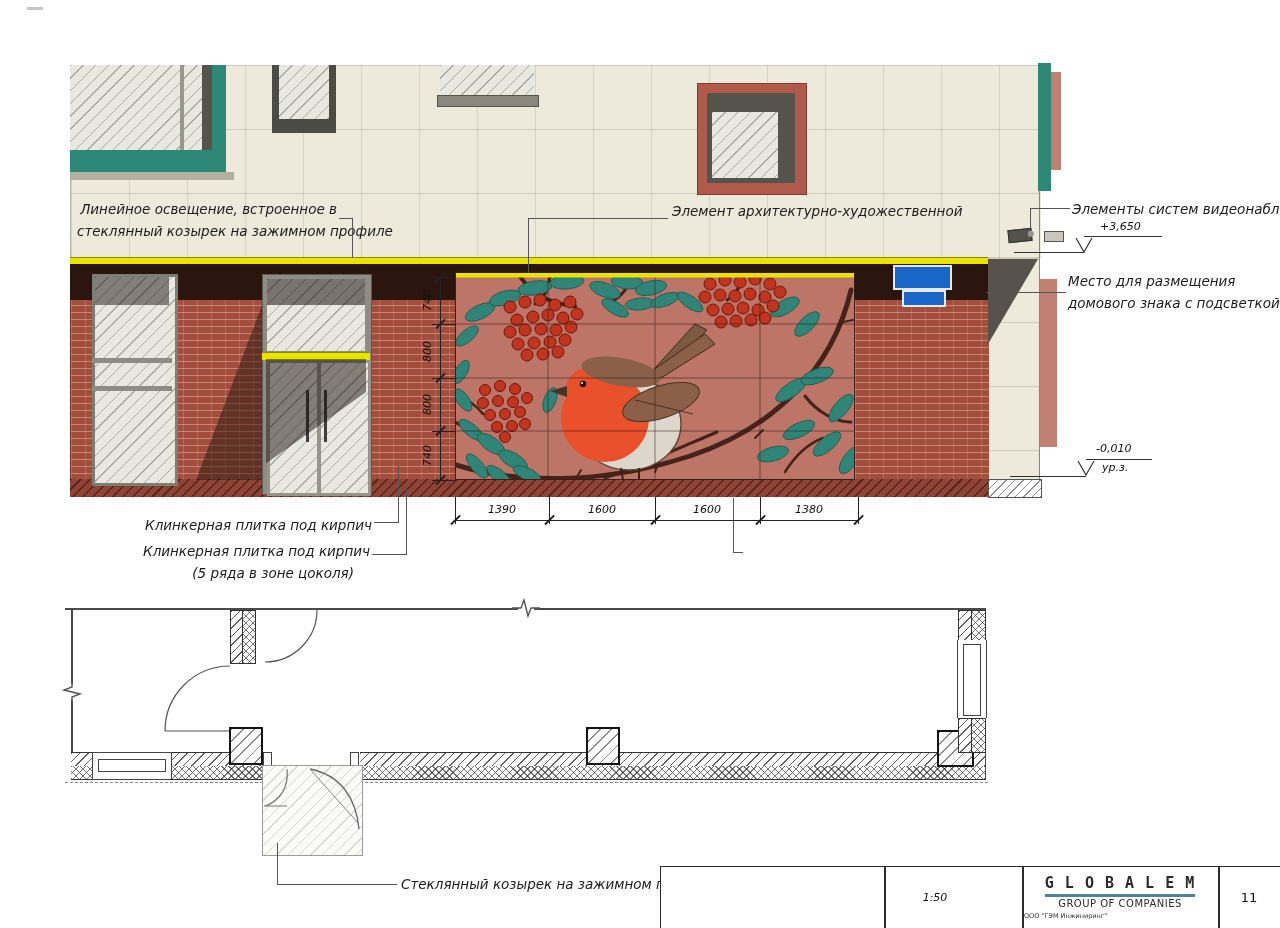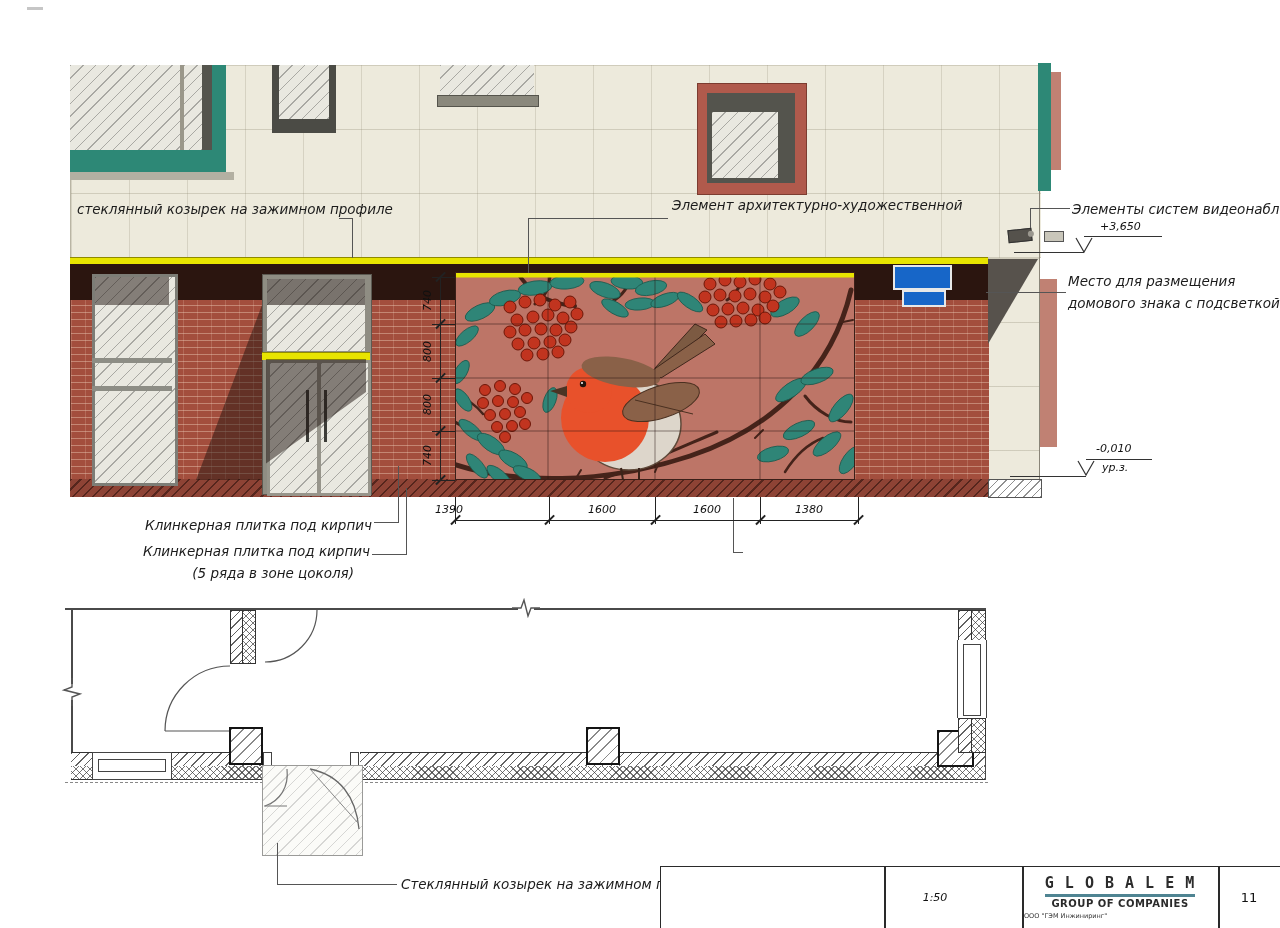--- a/index.html
+++ b/index.html
@@ -248,26 +248,27 @@
   <div class="abs" style="left:1040px;top:279px;width:17px;height:168px;background:var(--salmon)"></div>
   <div class="abs" style="left:893px;top:265px;width:55px;height:21px;background:var(--sign_blue);border:2px solid #e8e8e8"></div>
   <div class="abs" style="left:902px;top:290px;width:40px;height:13px;background:var(--sign_blue);border:2px solid #e8e8e8"></div>
 
   <div class="abs" style="left:1008px;top:229px;width:22px;height:11px;background:#55524c;border:1px solid #333;transform:rotate(-6deg)">
     <div style="position:absolute;right:-3px;top:2px;width:6px;height:6px;border-radius:50%;background:#9a978e"></div>
   </div>
   <div class="abs" style="left:1044px;top:231px;width:18px;height:9px;background:#c9c6ba;border:1px solid #555"></div>
 
   <div class="lbl" style="left:77px;top:198px;width:260px;text-align:right">
+    <div>Линейное освещение, встроенное в</div>
     <div>стеклянный козырек на зажимном профиле</div>
   </div>
   <div class="hl ld" style="left:339px;top:218px;width:14px;height:1px"></div>
   <div class="vl ld" style="left:352px;top:218px;height:40px;width:1px"></div>
 
-  <div class="lbl" style="left:672px;top:194px">
+  <div class="lbl" style="left:672px;top:200px">
     <div>Элемент архитектурно-художественной</div>
   </div>
   <div class="hl ld" style="left:528px;top:218px;width:140px;height:1px"></div>
   <div class="vl ld" style="left:528px;top:218px;height:55px;width:1px"></div>
 
   <div class="lbl" style="left:1072px;top:198px">Элементы систем видеонаблюдения</div>
   <div class="hl ld" style="left:1030px;top:208px;width:40px;height:1px"></div>
   <div class="vl ld" style="left:1030px;top:208px;height:20px;width:1px"></div>
 
   <div class="lbl" style="left:1068px;top:270px">
@@ -309,21 +310,21 @@
   <div class="vl" style="left:455px;top:497px;height:27px;width:1px;background:#222"></div>
   <div class="vl" style="left:549px;top:497px;height:27px;width:1px;background:#222"></div>
   <div class="vl" style="left:655px;top:497px;height:27px;width:1px;background:#222"></div>
   <div class="vl" style="left:760px;top:497px;height:27px;width:1px;background:#222"></div>
   <div class="vl" style="left:858px;top:497px;height:27px;width:1px;background:#222"></div>
   <div class="tick" style="left:449px;top:519px"></div>
   <div class="tick" style="left:543px;top:519px"></div>
   <div class="tick" style="left:649px;top:519px"></div>
   <div class="tick" style="left:754px;top:519px"></div>
   <div class="tick" style="left:852px;top:519px"></div>
-  <div class="dim" style="left:435px;top:503px;width:90px;">1390</div>
+  <div class="dim" style="left:457px;top:503px;width:90px;text-align:center">1390</div>
   <div class="dim" style="left:557px;top:503px;width:90px;text-align:center">1600</div>
   <div class="dim" style="left:662px;top:503px;width:90px;text-align:center">1600</div>
   <div class="dim" style="left:764px;top:503px;width:90px;text-align:center">1380</div>
 
   <div class="vl" style="left:440px;top:277px;height:203px;width:1px;background:#222"></div>
   <div class="hl" style="left:432px;top:277px;width:23px;height:1px;background:#222"></div>
   <div class="hl" style="left:432px;top:324px;width:23px;height:1px;background:#222"></div>
   <div class="hl" style="left:432px;top:378px;width:23px;height:1px;background:#222"></div>
   <div class="hl" style="left:432px;top:431px;width:23px;height:1px;background:#222"></div>
   <div class="hl" style="left:432px;top:480px;width:23px;height:1px;background:#222"></div>
@@ -401,18 +402,18 @@
 
   <div class="abs" style="left:660px;top:866px;width:619px;height:62px;border:1.6px solid #2a2a2a;background:#fff"></div>
   <div class="vl" style="left:884px;top:866px;height:62px;width:1.6px;background:#2a2a2a"></div>
   <div class="vl" style="left:1022px;top:866px;height:62px;width:1.6px;background:#2a2a2a"></div>
   <div class="vl" style="left:1218px;top:866px;height:62px;width:1.6px;background:#2a2a2a"></div>
 
   <div class="cell tb" style="left:868px;top:868px;width:134px;height:58px">1:50</div>
   <div class="abs" style="left:1024px;top:870px;width:192px;height:56px;text-align:center">
     <div style="font-family:'DejaVu Sans Mono',monospace;font-weight:bold;font-size:15px;letter-spacing:1px;color:#2b2b2b;margin-top:4px;white-space:nowrap">G L O B A L   E M</div>
     <div style="width:150px;height:2.5px;background:var(--logo_teal);margin:2px auto 1px"></div>
-    <div style="font-weight:bold;font-size:10px;letter-spacing:.5px;color:#2b2b2b;white-space:nowrap">GROUP OF COMPANIES</div>
+    <div style="font-weight:normal;font-size:10px;letter-spacing:.5px;color:#2b2b2b;white-space:nowrap">GROUP OF COMPANIES</div>
     <div style="font-size:6.5px;color:#333;text-align:left;margin-top:3px;white-space:nowrap">ООО "ГЭМ Инжиниринг"</div>
   </div>
   <div class="cell" style="left:1220px;top:868px;width:58px;height:58px;font-size:13px;color:#111">11</div>
 
 </div>
 
 </body></html>

